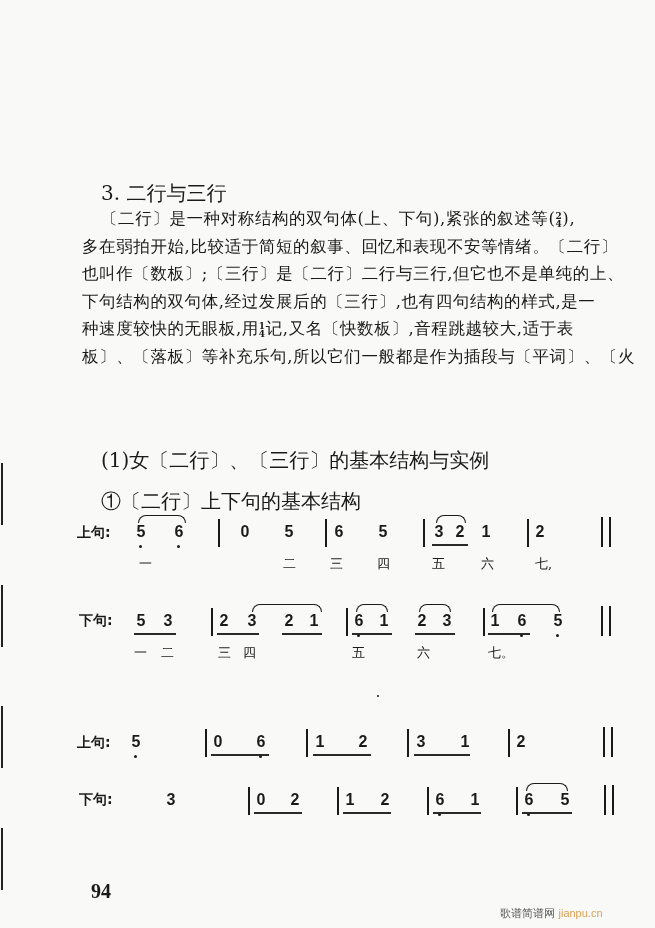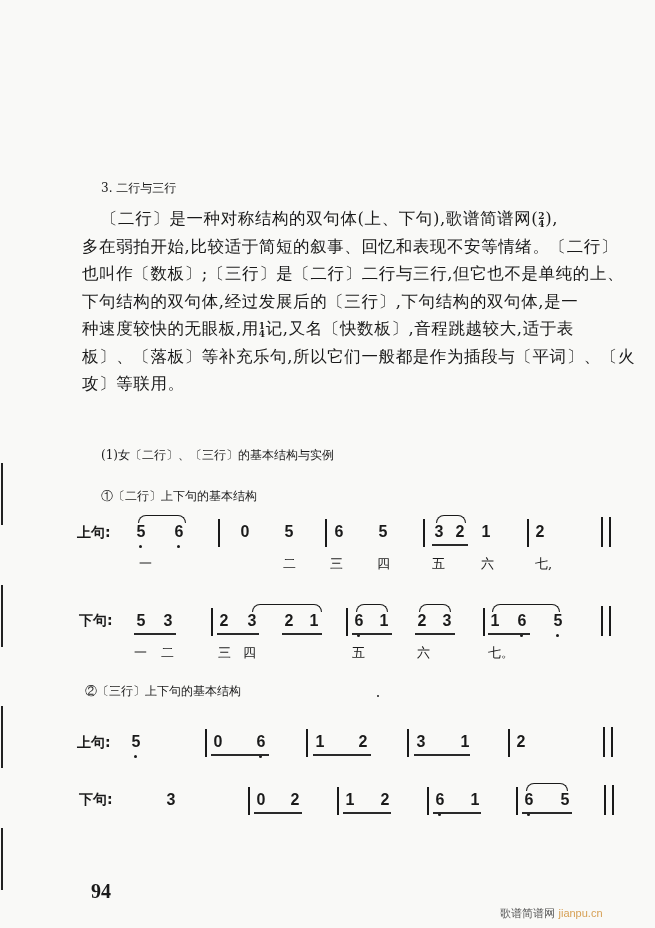--- a/index.html
+++ b/index.html
@@ -10,21 +10,21 @@
     color:#1a1a1a;
   }
   .page { position:absolute; left:0; top:0; width:655px; height:928px; }
   .para {
     position:absolute; left:82px; width:530px;
     font-size:16.5px; line-height:27.5px; letter-spacing:0.6px;
     text-align:justify;
   }
   .para .line { display:block; white-space:nowrap; height:27.5px; }
   .indent { padding-left:19px; }
-  .heading { position:absolute; left:101px; font-size:12px; font-weight:bold; white-space:nowrap; }
+  .heading { position:absolute; left:101px; font-size:20px; font-weight:bold; white-space:nowrap; }
   .frac { display:inline-block; font-size:9px; line-height:8px; vertical-align:middle; text-align:center; font-weight:bold; }
   .frac span { display:block; }
 
   .score-row { position:absolute; left:0; width:655px; height:30px; }
   .row-label {
     position:absolute; font-family:"DejaVu Sans", sans-serif; font-weight:bold; font-size:14px;
   }
   .note {
     position:absolute; font-family:"Liberation Sans", sans-serif; font-weight:bold;
     font-size:16px; width:14px; text-align:center; top:0;
@@ -49,30 +49,29 @@
 </head>
 <body>
 
 <div class="page">
 
 
   <div class="heading" style="top:180px; font-weight:normal;">3. 二行与三行</div>
 
   <div class="para" style="top:205px;">
     <span class="line indent">
-      <span>〔二行〕是一种对称结构的双句体(上、下句),歌谱简谱网(</span><span class="frac"><span>2</span><span>4</span></span><span>),</span>
+      <span>〔二行〕是一种对称结构的双句体(上、下句),紧张的叙述等(</span><span class="frac"><span>2</span><span>4</span></span><span>),</span>
     </span>
     <span class="line">多在弱拍开始,比较适于简短的叙事、回忆和表现不安等情绪。〔二行〕</span>
     <span class="line">也叫作〔数板〕;〔三行〕是〔二行〕二行与三行,但它也不是单纯的上、</span>
-    <span class="line">下句结构的双句体,经过发展后的〔三行〕,下句结构的双句体,是一</span>
+    <span class="line">下句结构的双句体,经过发展后的〔三行〕,也有四句结构的样式,是一</span>
     <span class="line">
       <span>种速度较快的无眼板,用</span><span class="frac"><span>1</span><span>4</span></span><span>记,又名〔快数板〕,音程跳越较大,适于表</span>
     </span>
     <span class="line">板〕、〔落板〕等补充乐句,所以它们一般都是作为插段与〔平词〕、〔火</span>
-    <span class="line">攻〕等联用。</span>
   </div>
 
   <div class="heading" style="top:447px; font-weight:normal;">(1)女〔二行〕、〔三行〕的基本结构与实例</div>
   <div class="heading" style="top:488px; font-weight:normal;">①〔二行〕上下句的基本结构</div>
 
   <div class="score-row" style="top:523px;">
     <span class="row-label" style="left:77px; top:1px;">上句:</span>
     <span class="slur" style="left:138px; width:46px;"></span>
     <span class="note" style="left:134px;"><span>5</span><span class="dot-below"></span></span>
     <span class="note" style="left:172px;"><span>6</span><span class="dot-below"></span></span>
@@ -131,21 +130,20 @@
     <span class="dbar" style="left:601px;"></span>
     <span class="lyric" style="left:134px;">一</span>
     <span class="lyric" style="left:161px;">二</span>
     <span class="lyric" style="left:218px;">三</span>
     <span class="lyric" style="left:243px;">四</span>
     <span class="lyric" style="left:352px;">五</span>
     <span class="lyric" style="left:417px;">六</span>
     <span class="lyric" style="left:488px;">七。</span>
   </div>
 
-  <div class="heading" style="top:683px; left:85px; font-weight:normal;">②〔三行〕上下句的基本结构</div>
   <span class="speck"></span>
 
   <div class="score-row" style="top:733px;">
     <span class="row-label" style="left:77px; top:1px;">上句:</span>
     <span class="note" style="left:129px;"><span>5</span><span class="dot-below"></span></span>
     <span class="barline" style="left:205px;"></span>
     <span class="note" style="left:211px;">0</span>
     <span class="note" style="left:254px;"><span>6</span><span class="dot-below"></span></span>
     <span class="underline" style="left:211px; width:58px;"></span>
     <span class="barline" style="left:306px;"></span>

